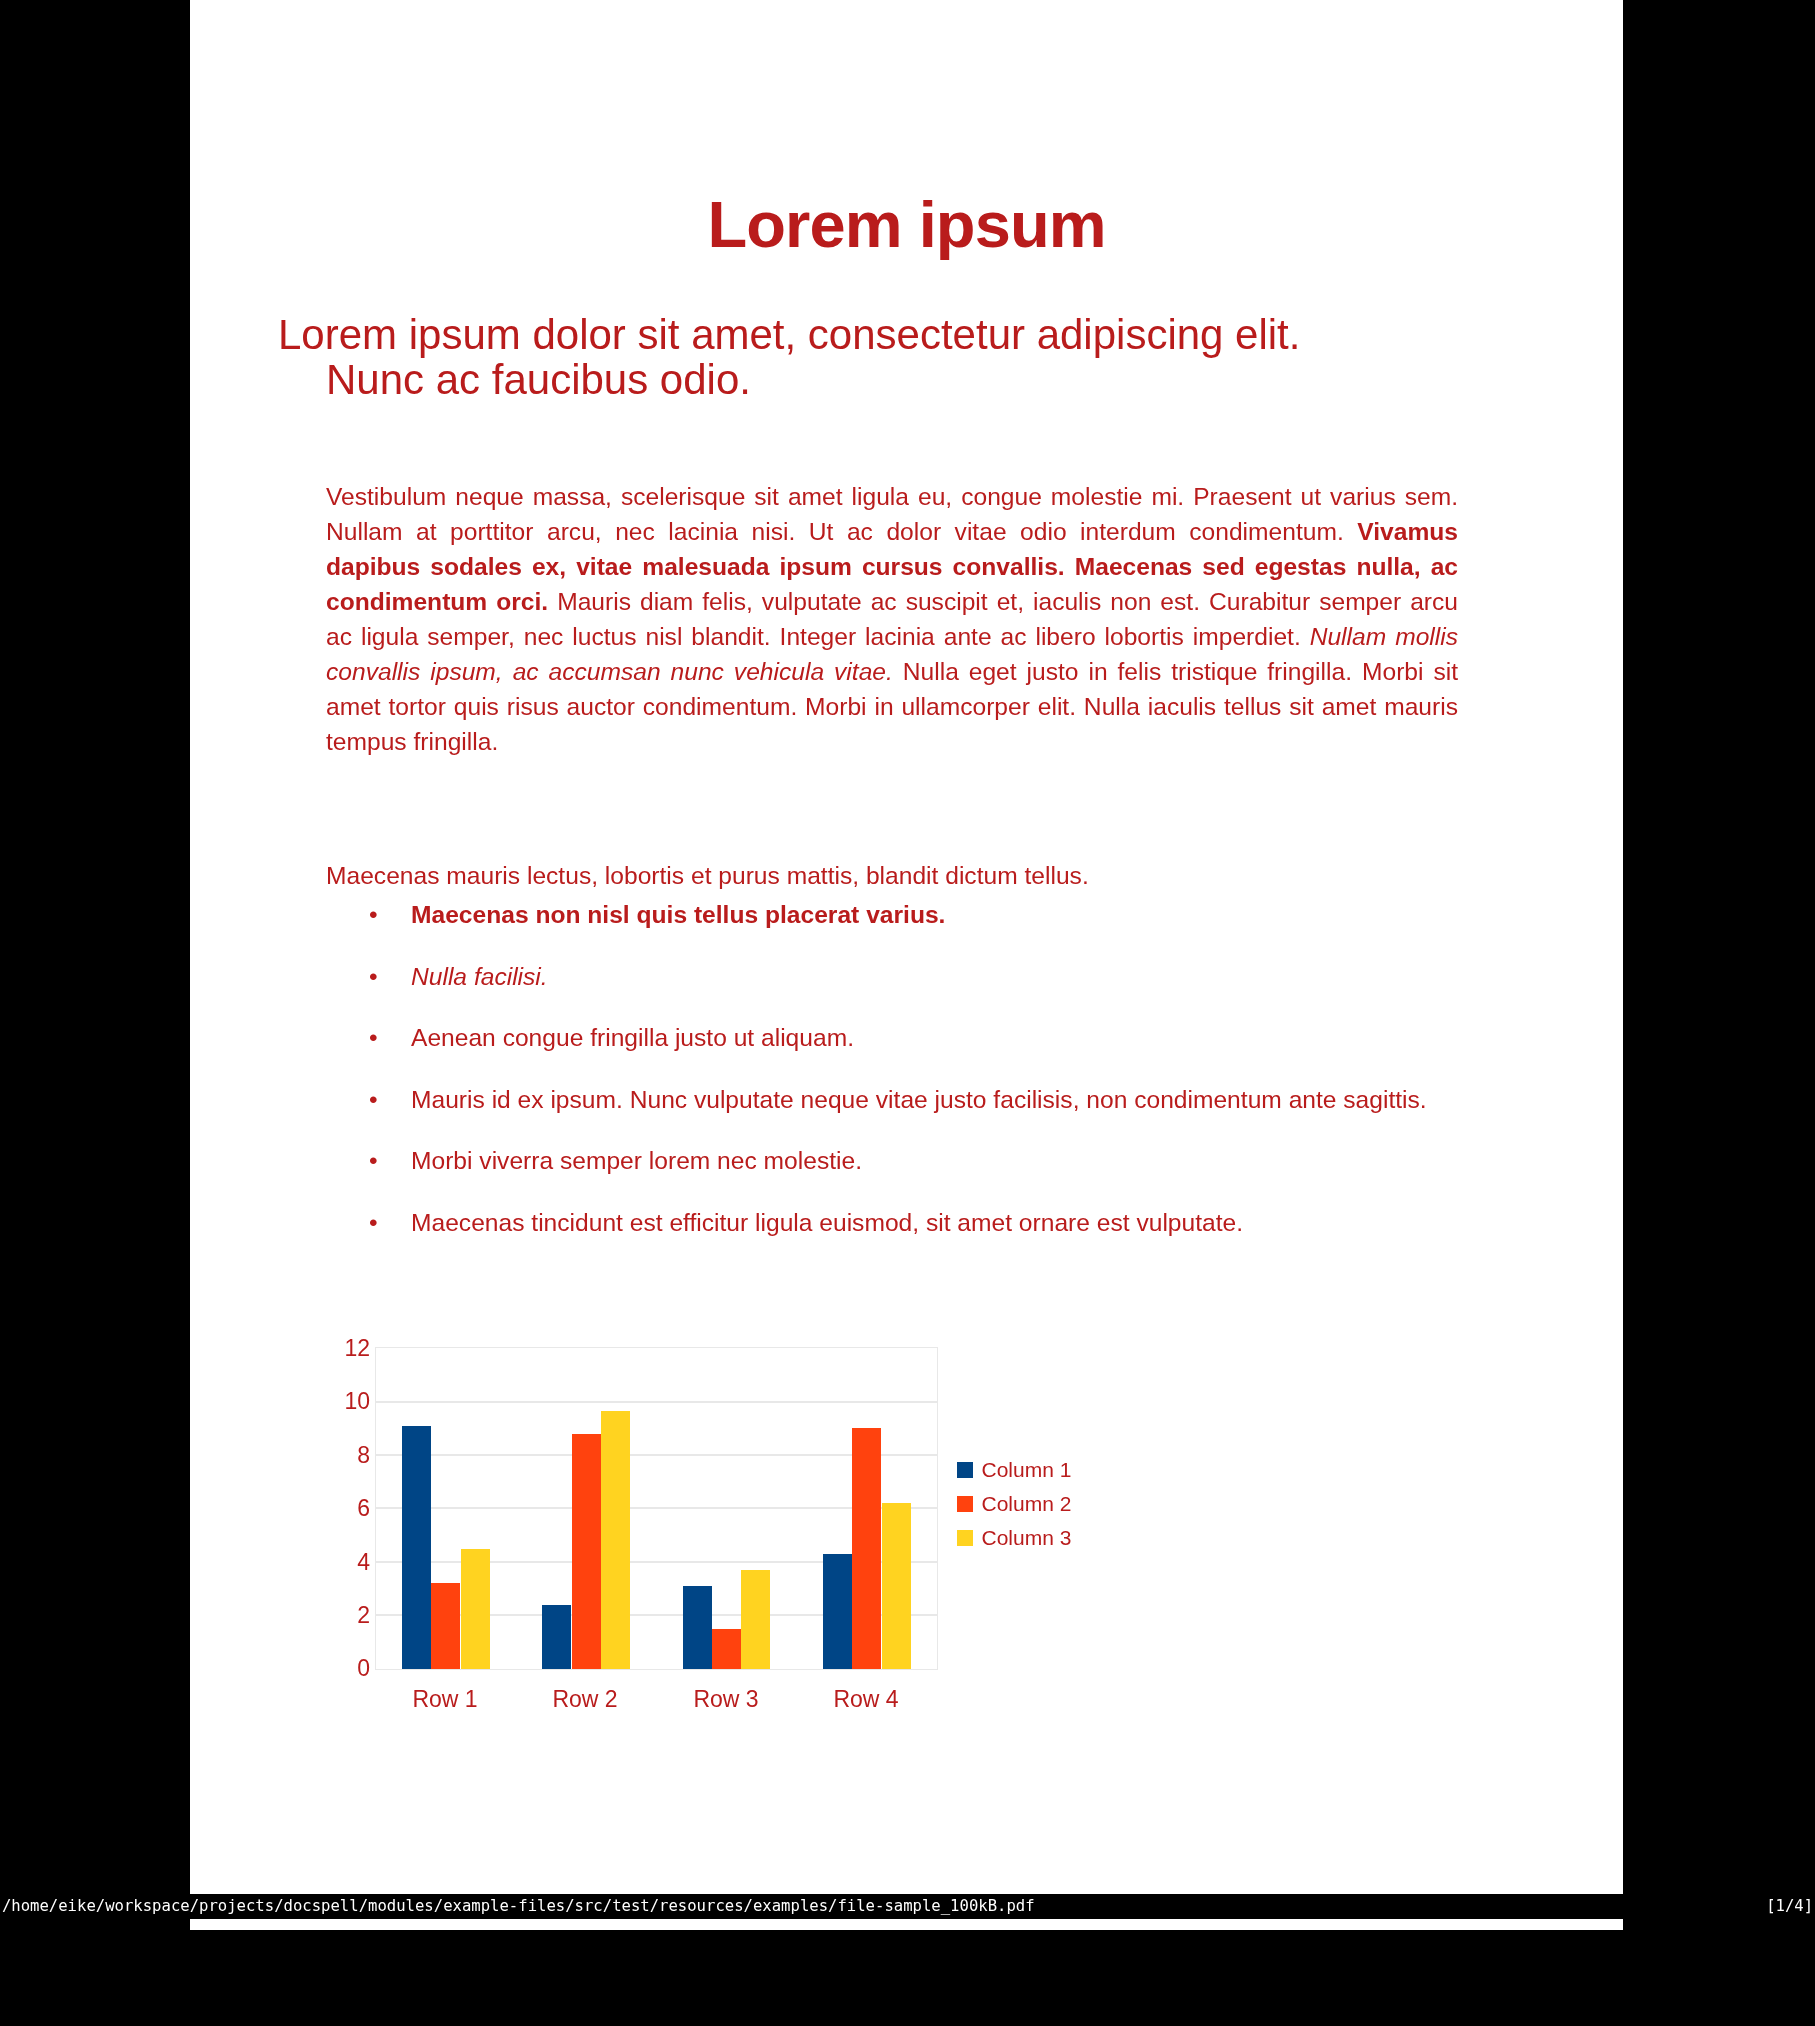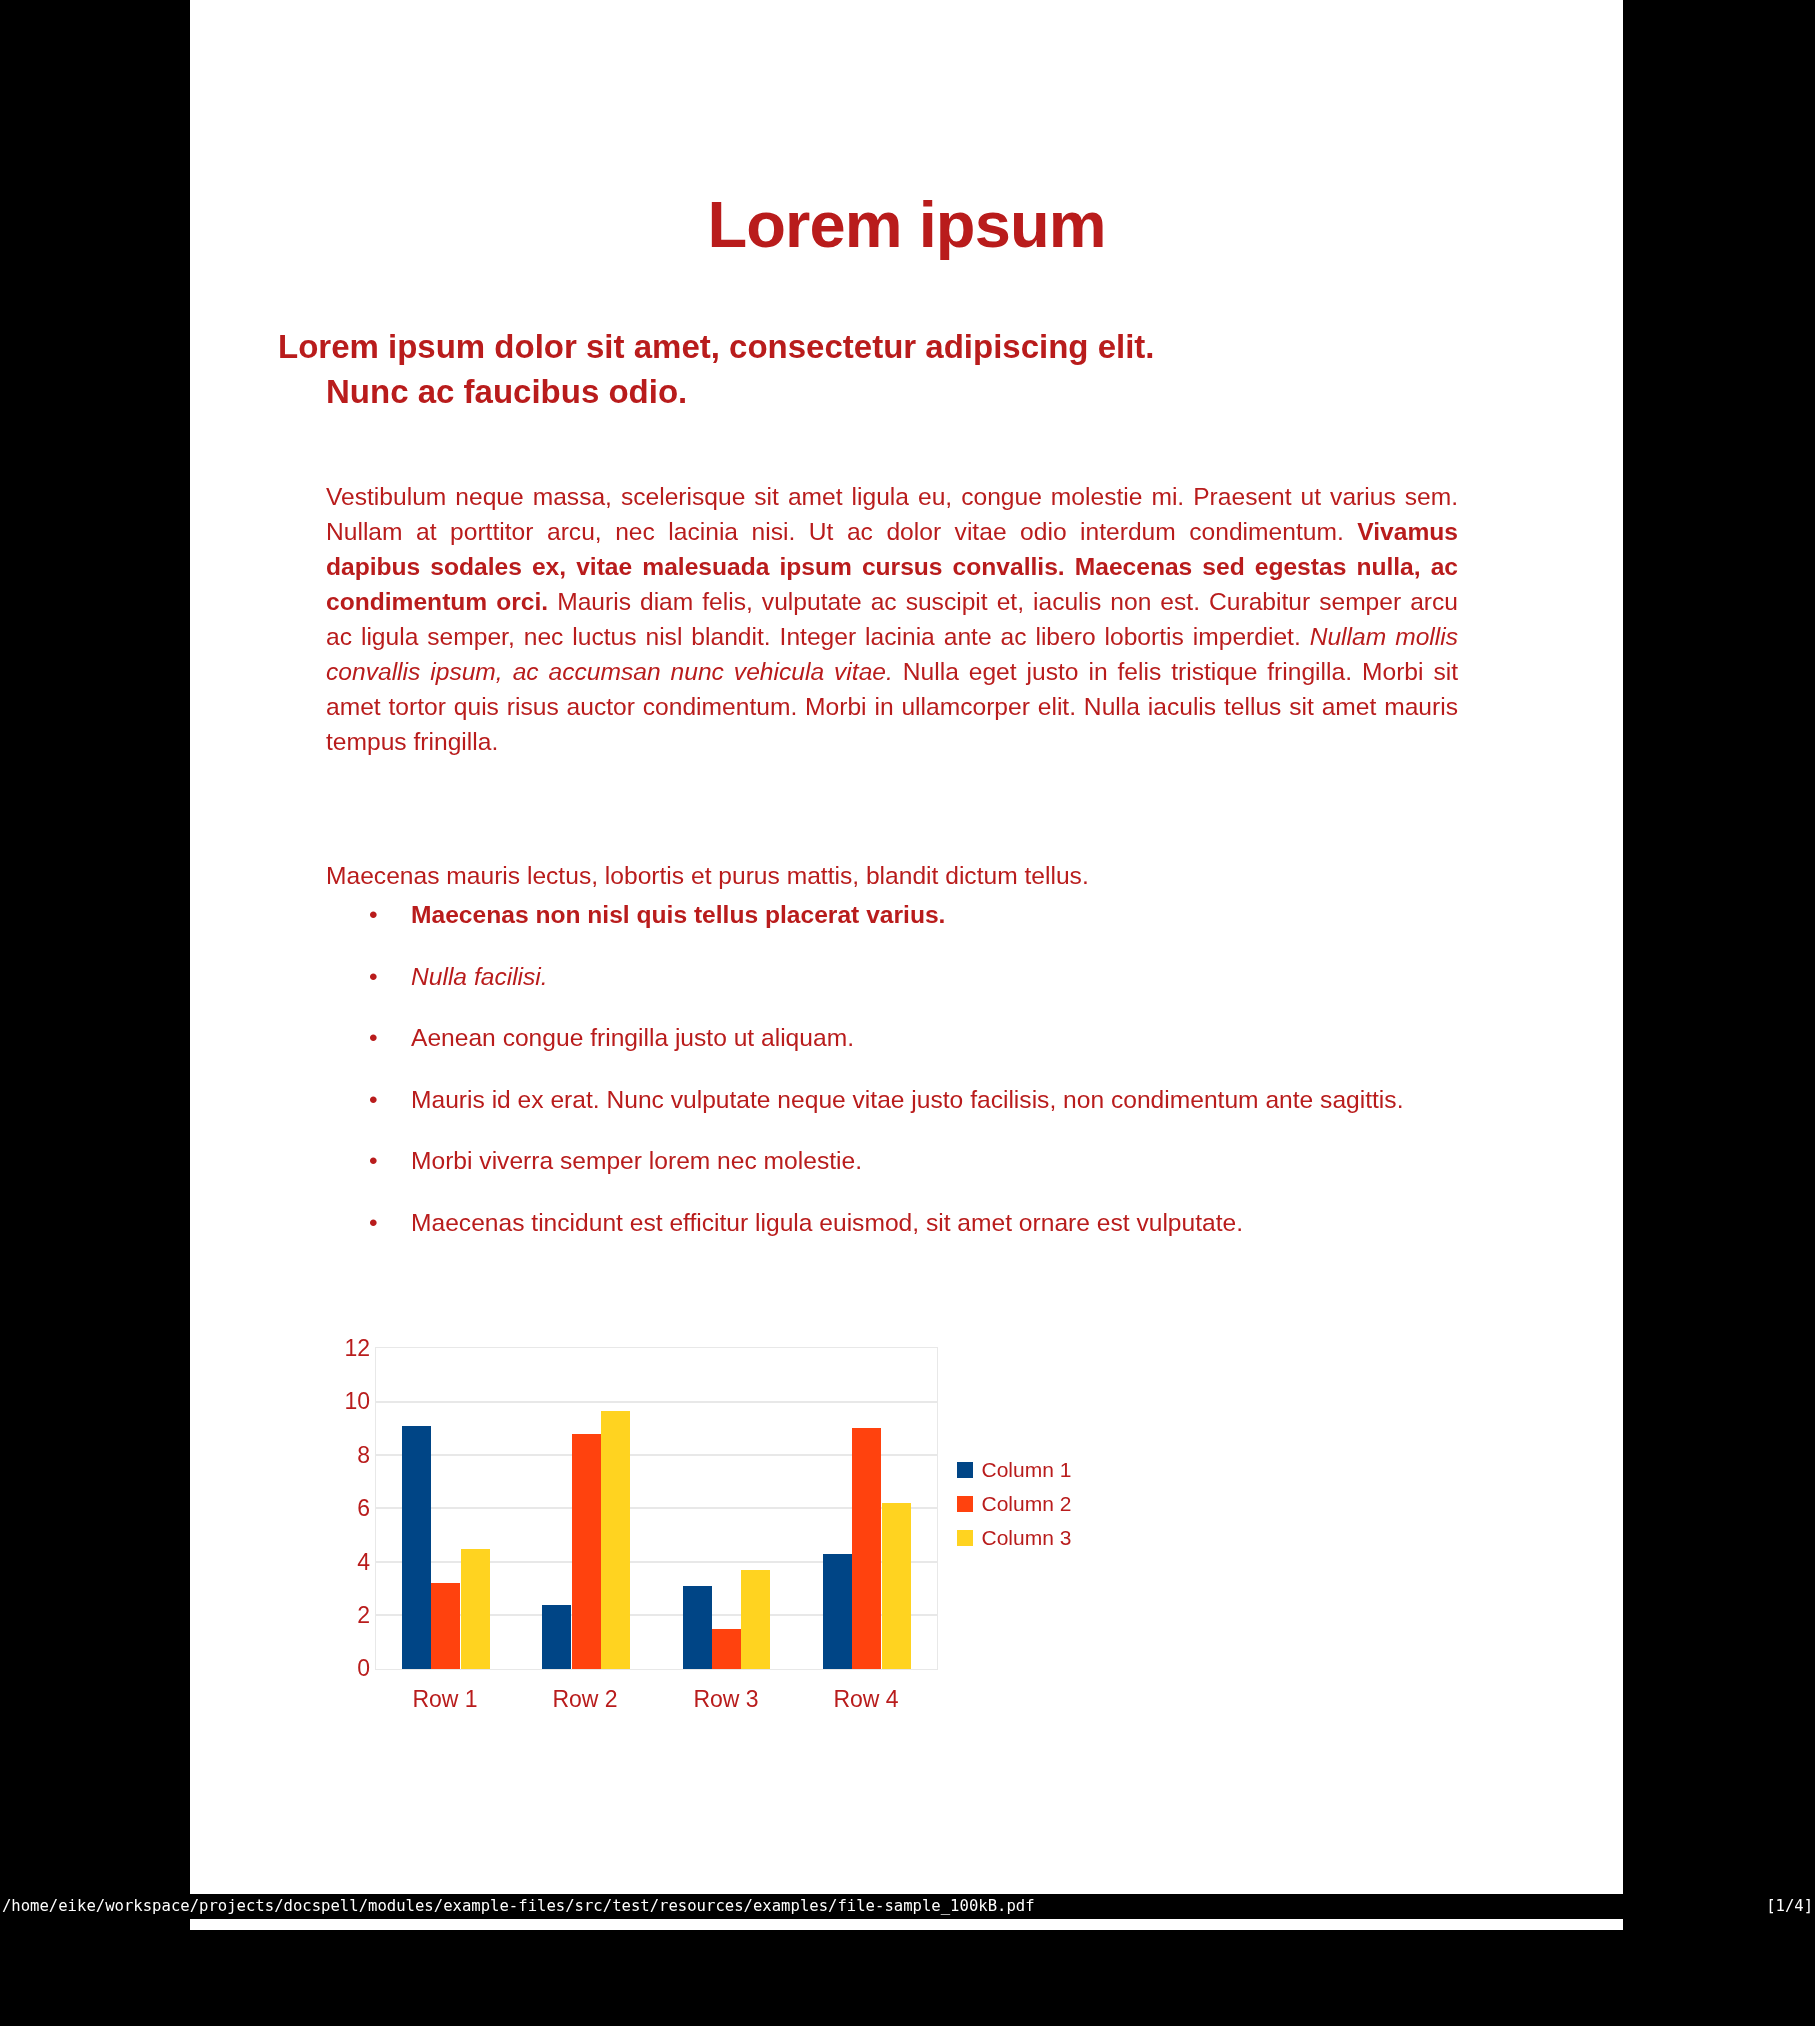--- a/index.html
+++ b/index.html
@@ -26,23 +26,23 @@
     top: 187px; left: 0;
     width: 100%;
     text-align: center;
     font-size: 65px;
     font-weight: 700;
     letter-spacing: -0.9px;
   }
 
   .doc-heading {
     position: absolute;
-    top: 324px; left: 0; width: 1344px;
-    font-size: 33px;
-    font-weight: 700;
+    top: 312px; left: 0; width: 1344px;
+    font-size: 42px;
+    font-weight: 400;
     line-height: 45px;
   }
   .doc-heading .h-line1 { padding-left: 88px; }
   .doc-heading .h-line2 { padding-left: 136px; }
 
   .para1 {
     position: absolute;
     top: 454px; left: 136px;
     width: 1132px;
     font-size: 24.6px;
@@ -174,21 +174,21 @@
     </div>
 
     <p class="para1"><span class="seg-normal">Vestibulum neque massa, scelerisque sit amet ligula eu, congue molestie mi. Praesent ut varius sem. Nullam at porttitor arcu, nec lacinia nisi. Ut ac dolor vitae odio interdum condimentum. </span><span class="seg-bold">Vivamus dapibus sodales ex, vitae malesuada ipsum cursus convallis. Maecenas sed egestas nulla, ac condimentum orci.</span><span class="seg-normal"> Mauris diam felis, vulputate ac suscipit et, iaculis non est. Curabitur semper arcu ac ligula semper, nec luctus nisl blandit. Integer lacinia ante ac libero lobortis imperdiet. </span><span class="seg-italic">Nullam mollis convallis ipsum, ac accumsan nunc vehicula vitae.</span><span class="seg-normal"> Nulla eget justo in felis tristique fringilla. Morbi sit amet tortor quis risus auctor condimentum. Morbi in ullamcorper elit. Nulla iaculis tellus sit amet mauris tempus fringilla.</span></p>
 
     <p class="para2">Maecenas mauris lectus, lobortis et purus mattis, blandit dictum tellus.</p>
 
     <ul class="doc-list">
       <li><span class="bullet">•</span><span><span class="seg-bold">Maecenas non nisl quis tellus placerat varius.</span></span></li>
       <li><span class="bullet">•</span><span><span class="seg-italic">Nulla facilisi.</span></span></li>
       <li><span class="bullet">•</span><span><span class="seg-underline">Aenean congue fringilla justo ut aliquam. </span></span></li>
-      <li><span class="bullet">•</span><span><span class="seg-underline">Mauris id ex erat. </span><span class="seg-normal">Nunc vulputate neque vitae justo facilisis, non condimentum ante sagittis.</span></span></li>
+      <li><span class="bullet">•</span><span><span class="seg-underline">Mauris id ex ipsum. </span><span class="seg-normal">Nunc vulputate neque vitae justo facilisis, non condimentum ante sagittis.</span></span></li>
       <li><span class="bullet">•</span><span><span class="seg-normal">Morbi viverra semper lorem nec molestie.</span></span></li>
       <li><span class="bullet">•</span><span><span class="seg-normal">Maecenas tincidunt est efficitur ligula euismod, sit amet ornare est vulputate.</span></span></li>
     </ul>
 
     <div class="chart">
       <div class="chart-y-axis">
           <div class="y-tick-label" style="top: 309px;">0</div>
           <div class="y-tick-label" style="top: 256px;">2</div>
           <div class="y-tick-label" style="top: 203px;">4</div>
           <div class="y-tick-label" style="top: 149px;">6</div>

